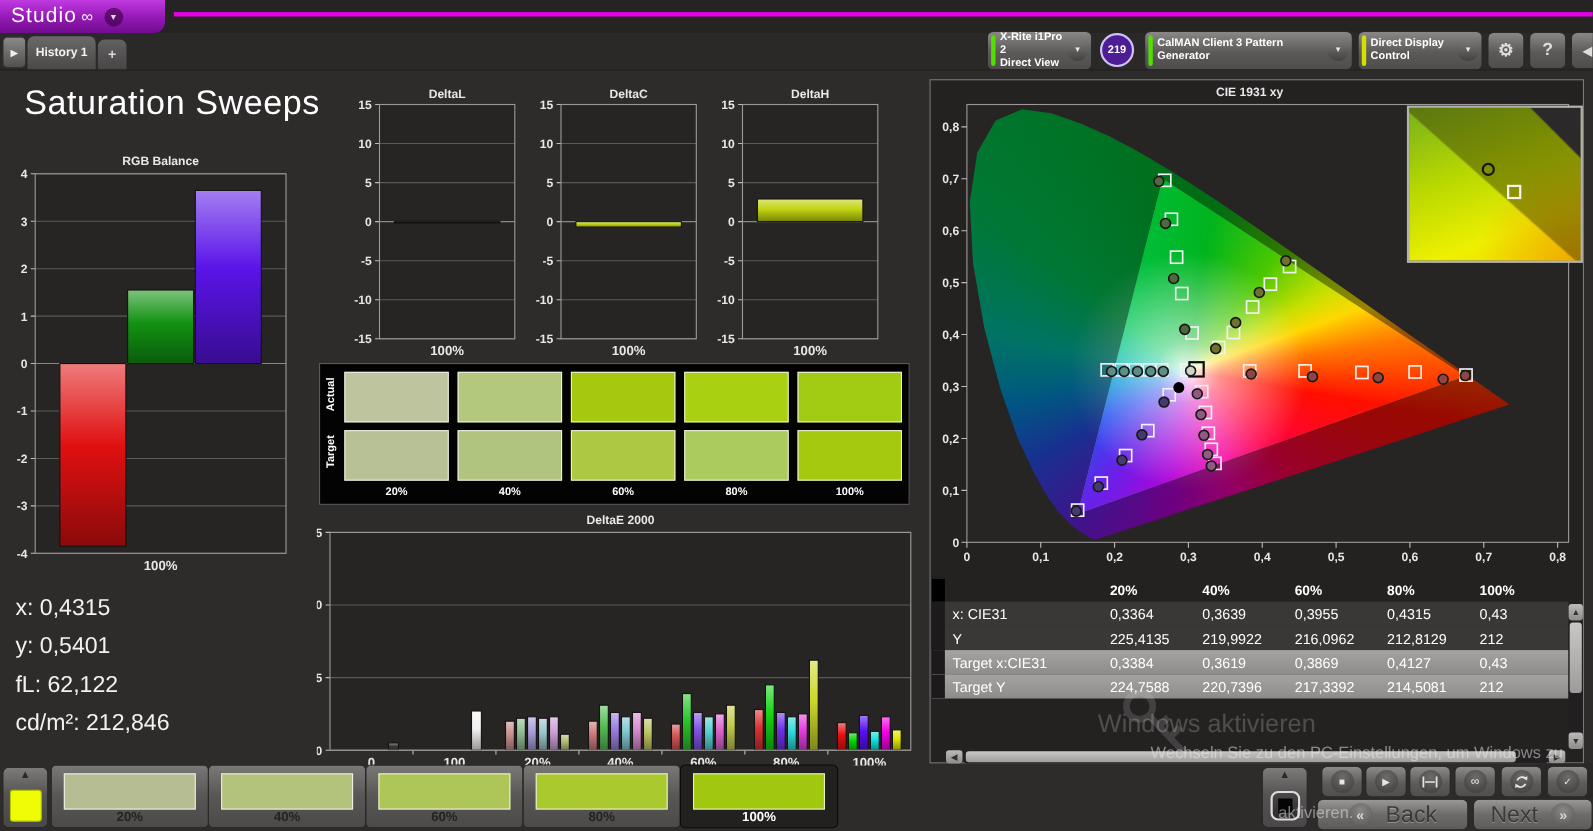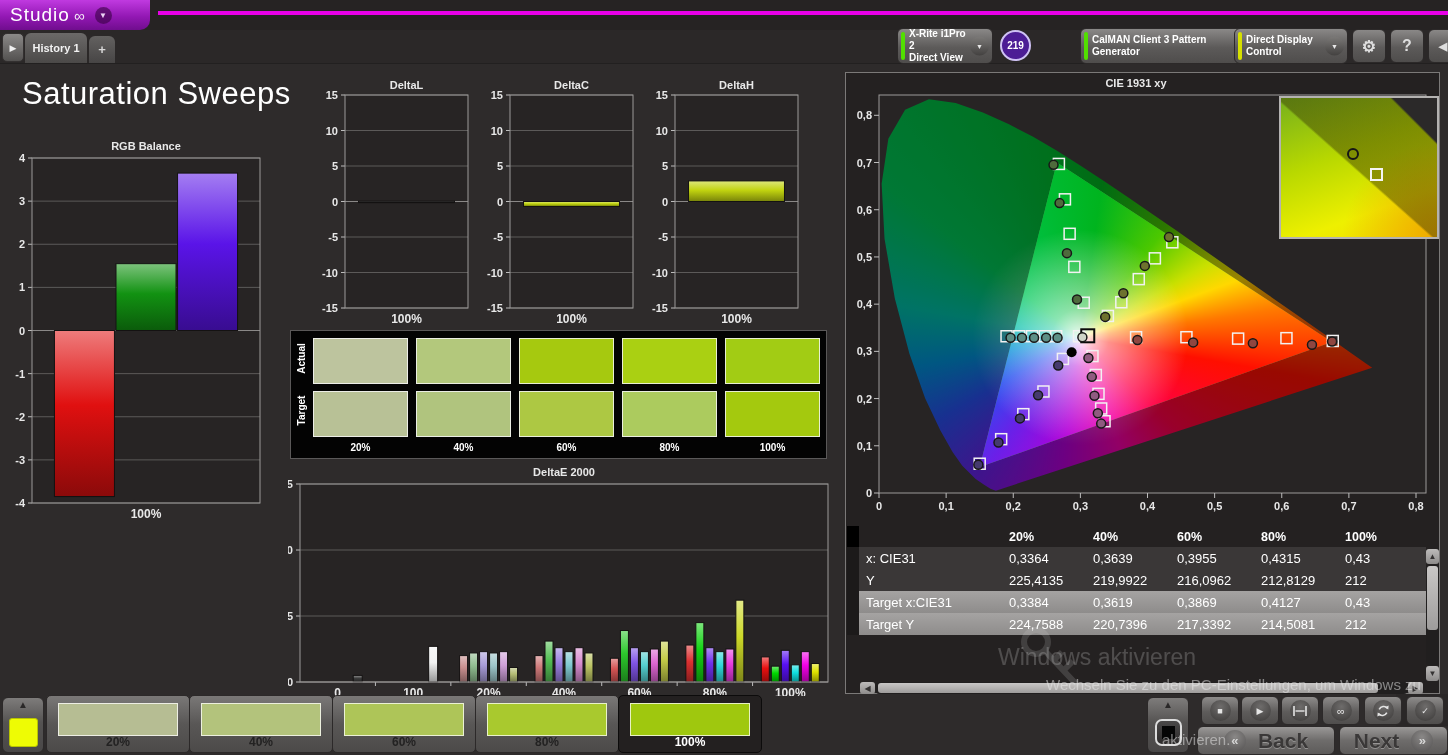--- a/index.html
+++ b/index.html
@@ -101,21 +101,21 @@
   
   #check-strip{position:absolute;left:1396px;top:694px;width:52px;height:32px;background:#2a2727}
   .cbtn{position:absolute;top:696px;width:38px;height:29px;border-radius:6px;border:1px solid #2c2929;box-sizing:border-box;
         background:linear-gradient(#8e8c8b,#5e5c5b 55%,#504e4d);display:flex;align-items:center;justify-content:center}
   .cbtn .disc{width:21px;height:21px;border-radius:50%;background:radial-gradient(circle at 50% 32%,#6e6c6b,#3c3a39);
         display:flex;align-items:center;justify-content:center;color:#e6e6e6;font-size:9px}
   .navbig{position:absolute;top:726px;height:29px;border-radius:6px;border:1px solid #2c2929;box-sizing:border-box;
         background:linear-gradient(#9a9897,#6e6c6b 50%,#5d5b5a);display:flex;align-items:center;justify-content:center;gap:12px}
   #back-btn{left:1197px;width:138px}
   #next-btn{left:1339px;width:109px}
-  .nav-text{font-size:21px;font-weight:bold;color:#3a3838;text-shadow:0 1px 0 rgba(255,255,255,.3)}
+  .nav-text{font-size:21px;font-weight:normal;color:#3a3838;text-shadow:0 1px 0 rgba(255,255,255,.3)}
   .nav-chev{width:22px;height:22px;border-radius:50%;background:radial-gradient(circle at 50% 32%,#8a8887,#525050);
         color:#d6d6d6;font-size:13px;font-weight:bold;display:flex;align-items:center;justify-content:center;flex:none}
   
   .wm{position:absolute;color:rgba(235,235,235,.5);font-size:15px;pointer-events:none}
   #wm-ghost{position:absolute;left:998px;top:644px;font-size:23px;color:rgba(255,255,255,.2);pointer-events:none}
   #wm-key{position:absolute;left:1016px;top:622px;opacity:.17;pointer-events:none}
 </style>
 </head>
 <body>
 
@@ -135,21 +135,21 @@
 
 <div class="tbtn" style="left:897px;width:96px">
   <span class="bar" style="background:#52e000"></span>
   <span class="lbl">
     <span>X-Rite i1Pro 2</span>
     <span>Direct View</span>
   </span>
   <span class="dd">▼</span>
 </div>
 <div class="badge">219</div>
-<div class="tbtn" style="left:1080px;width:190px">
+<div class="tbtn" style="left:1040px;width:190px">
   <span class="bar" style="background:#52e000"></span>
   <span class="lbl" style="font-size:10px">CalMAN Client 3 Pattern Generator</span>
   <span class="dd">▼</span>
 </div>
 <div class="tbtn" style="left:1234px;width:114px">
   <span class="bar" style="background:#d6e000"></span>
   <span class="lbl" style="font-size:10px">Direct Display Control</span>
   <span class="dd">▼</span>
 </div>
 <div class="sqbtn" style="left:1352px">
@@ -559,20 +559,26 @@
       <rect x="483.2857142857143" y="200.16" width="8" height="15.840000000000003" fill="url(#bg33)" stroke="#141212" stroke-width="1"></rect>
       <rect x="493.2857142857143" y="184.32" width="8" height="31.680000000000007" fill="url(#bg34)" stroke="#141212" stroke-width="1"></rect>
       <rect x="503.2857142857143" y="198.84" width="8" height="17.159999999999997" fill="url(#bg35)" stroke="#141212" stroke-width="1"></rect>
       <rect x="513.2857142857142" y="185.64" width="8" height="30.360000000000014" fill="url(#bg36)" stroke="#141212" stroke-width="1"></rect>
       <rect x="523.2857142857142" y="197.52" width="8" height="18.47999999999999" fill="url(#bg37)" stroke="#141212" stroke-width="1"></rect>
       <rect x="12" y="18" width="528" height="198" fill="none" stroke="#9c9a99"></rect>
       <text x="276" y="10" text-anchor="middle" class="t-title">DeltaE 2000</text>
     </svg></div>
 
 <div id="current-reading">
+  <div id="reading-lines">
+      <div class="reading-line">x: 0,4315</div>
+      <div class="reading-line">y: 0,5401</div>
+      <div class="reading-line">fL: 62,122</div>
+      <div class="reading-line">cd/m²: 212,846</div>
+    </div>
 </div>
 
 <div id="right-panel">
   <div id="cie-stage">
       <div id="cie-plotbg"></div>
       <div class="cie-layer" style="background: radial-gradient(circle at 37.5% 60.9%, rgba(255, 255, 255, 0.95) 0%, rgba(255, 255, 255, 0.55) 7%, rgba(255, 255, 255, 0) 26%), conic-gradient(from 8deg at 37.5% 60.9%, rgb(0, 180, 30) 0deg, rgb(76, 200, 0) 30deg, rgb(200, 224, 0) 52deg, rgb(255, 216, 0) 62deg, rgb(255, 120, 0) 74deg, rgb(255, 15, 0) 92deg, rgb(255, 0, 72) 126deg, rgb(244, 0, 168) 152deg, rgb(180, 0, 216) 180deg, rgb(106, 32, 232) 208deg, rgb(40, 80, 240) 232deg, rgb(0, 144, 216) 252deg, rgb(0, 192, 168) 272deg, rgb(0, 200, 88) 300deg, rgb(0, 180, 30) 360deg) rgb(58, 106, 58); clip-path: polygon(21.76% 99.41%, 20.75% 98.93%, 19.57% 97.9%, 18% 96.48%, 15.51% 93.14%, 13.7% 89.7%, 11.41% 84.26%, 8.59% 76.19%, 5.67% 65.01%, 2.94% 51.04%, 1.03% 36.13%, 0.49% 22.33%, 1.74% 11.01%, 4.86% 3.68%, 9.29% 1.09%, 14.27% 1.99%, 19.34% 4.4%, 24.11% 7.28%, 28.7% 10.52%, 33.22% 14.08%, 37.7% 17.88%, 42.16% 21.84%, 46.64% 25.92%, 51.09% 30.06%, 55.51% 34.2%, 59.85% 38.29%, 64.06% 42.28%, 68.1% 46.1%, 71.9% 49.68%, 75.36% 52.97%, 78.38% 55.81%, 81.02% 58.32%, 83.22% 60.38%, 86.44% 63.43%, 88.49% 65.36%, 90.75% 67.5%, 91.84% 68.53%); filter: brightness(0.6);"></div>
       <div class="cie-layer" style="background: radial-gradient(circle at 37.5% 60.9%, rgba(255, 255, 255, 0.95) 0%, rgba(255, 255, 255, 0.55) 7%, rgba(255, 255, 255, 0) 26%), conic-gradient(from 8deg at 37.5% 60.9%, rgb(0, 180, 30) 0deg, rgb(76, 200, 0) 30deg, rgb(200, 224, 0) 52deg, rgb(255, 216, 0) 62deg, rgb(255, 120, 0) 74deg, rgb(255, 15, 0) 92deg, rgb(255, 0, 72) 126deg, rgb(244, 0, 168) 152deg, rgb(180, 0, 216) 180deg, rgb(106, 32, 232) 208deg, rgb(40, 80, 240) 232deg, rgb(0, 144, 216) 252deg, rgb(0, 192, 168) 272deg, rgb(0, 200, 88) 300deg, rgb(0, 180, 30) 360deg) rgb(74, 138, 74); clip-path: polygon(33.13% 16.96%, 84.38% 62.04%, 18.75% 93.48%);"></div>
       <svg width="593" height="450" style="position:absolute;left:0;top:0">
         <rect x="33" y="22" width="547" height="398" fill="none" stroke="#9c9a99"></rect>
         <line x1="33" x2="33" y1="420" y2="425" stroke="#bdbdbd"></line>

